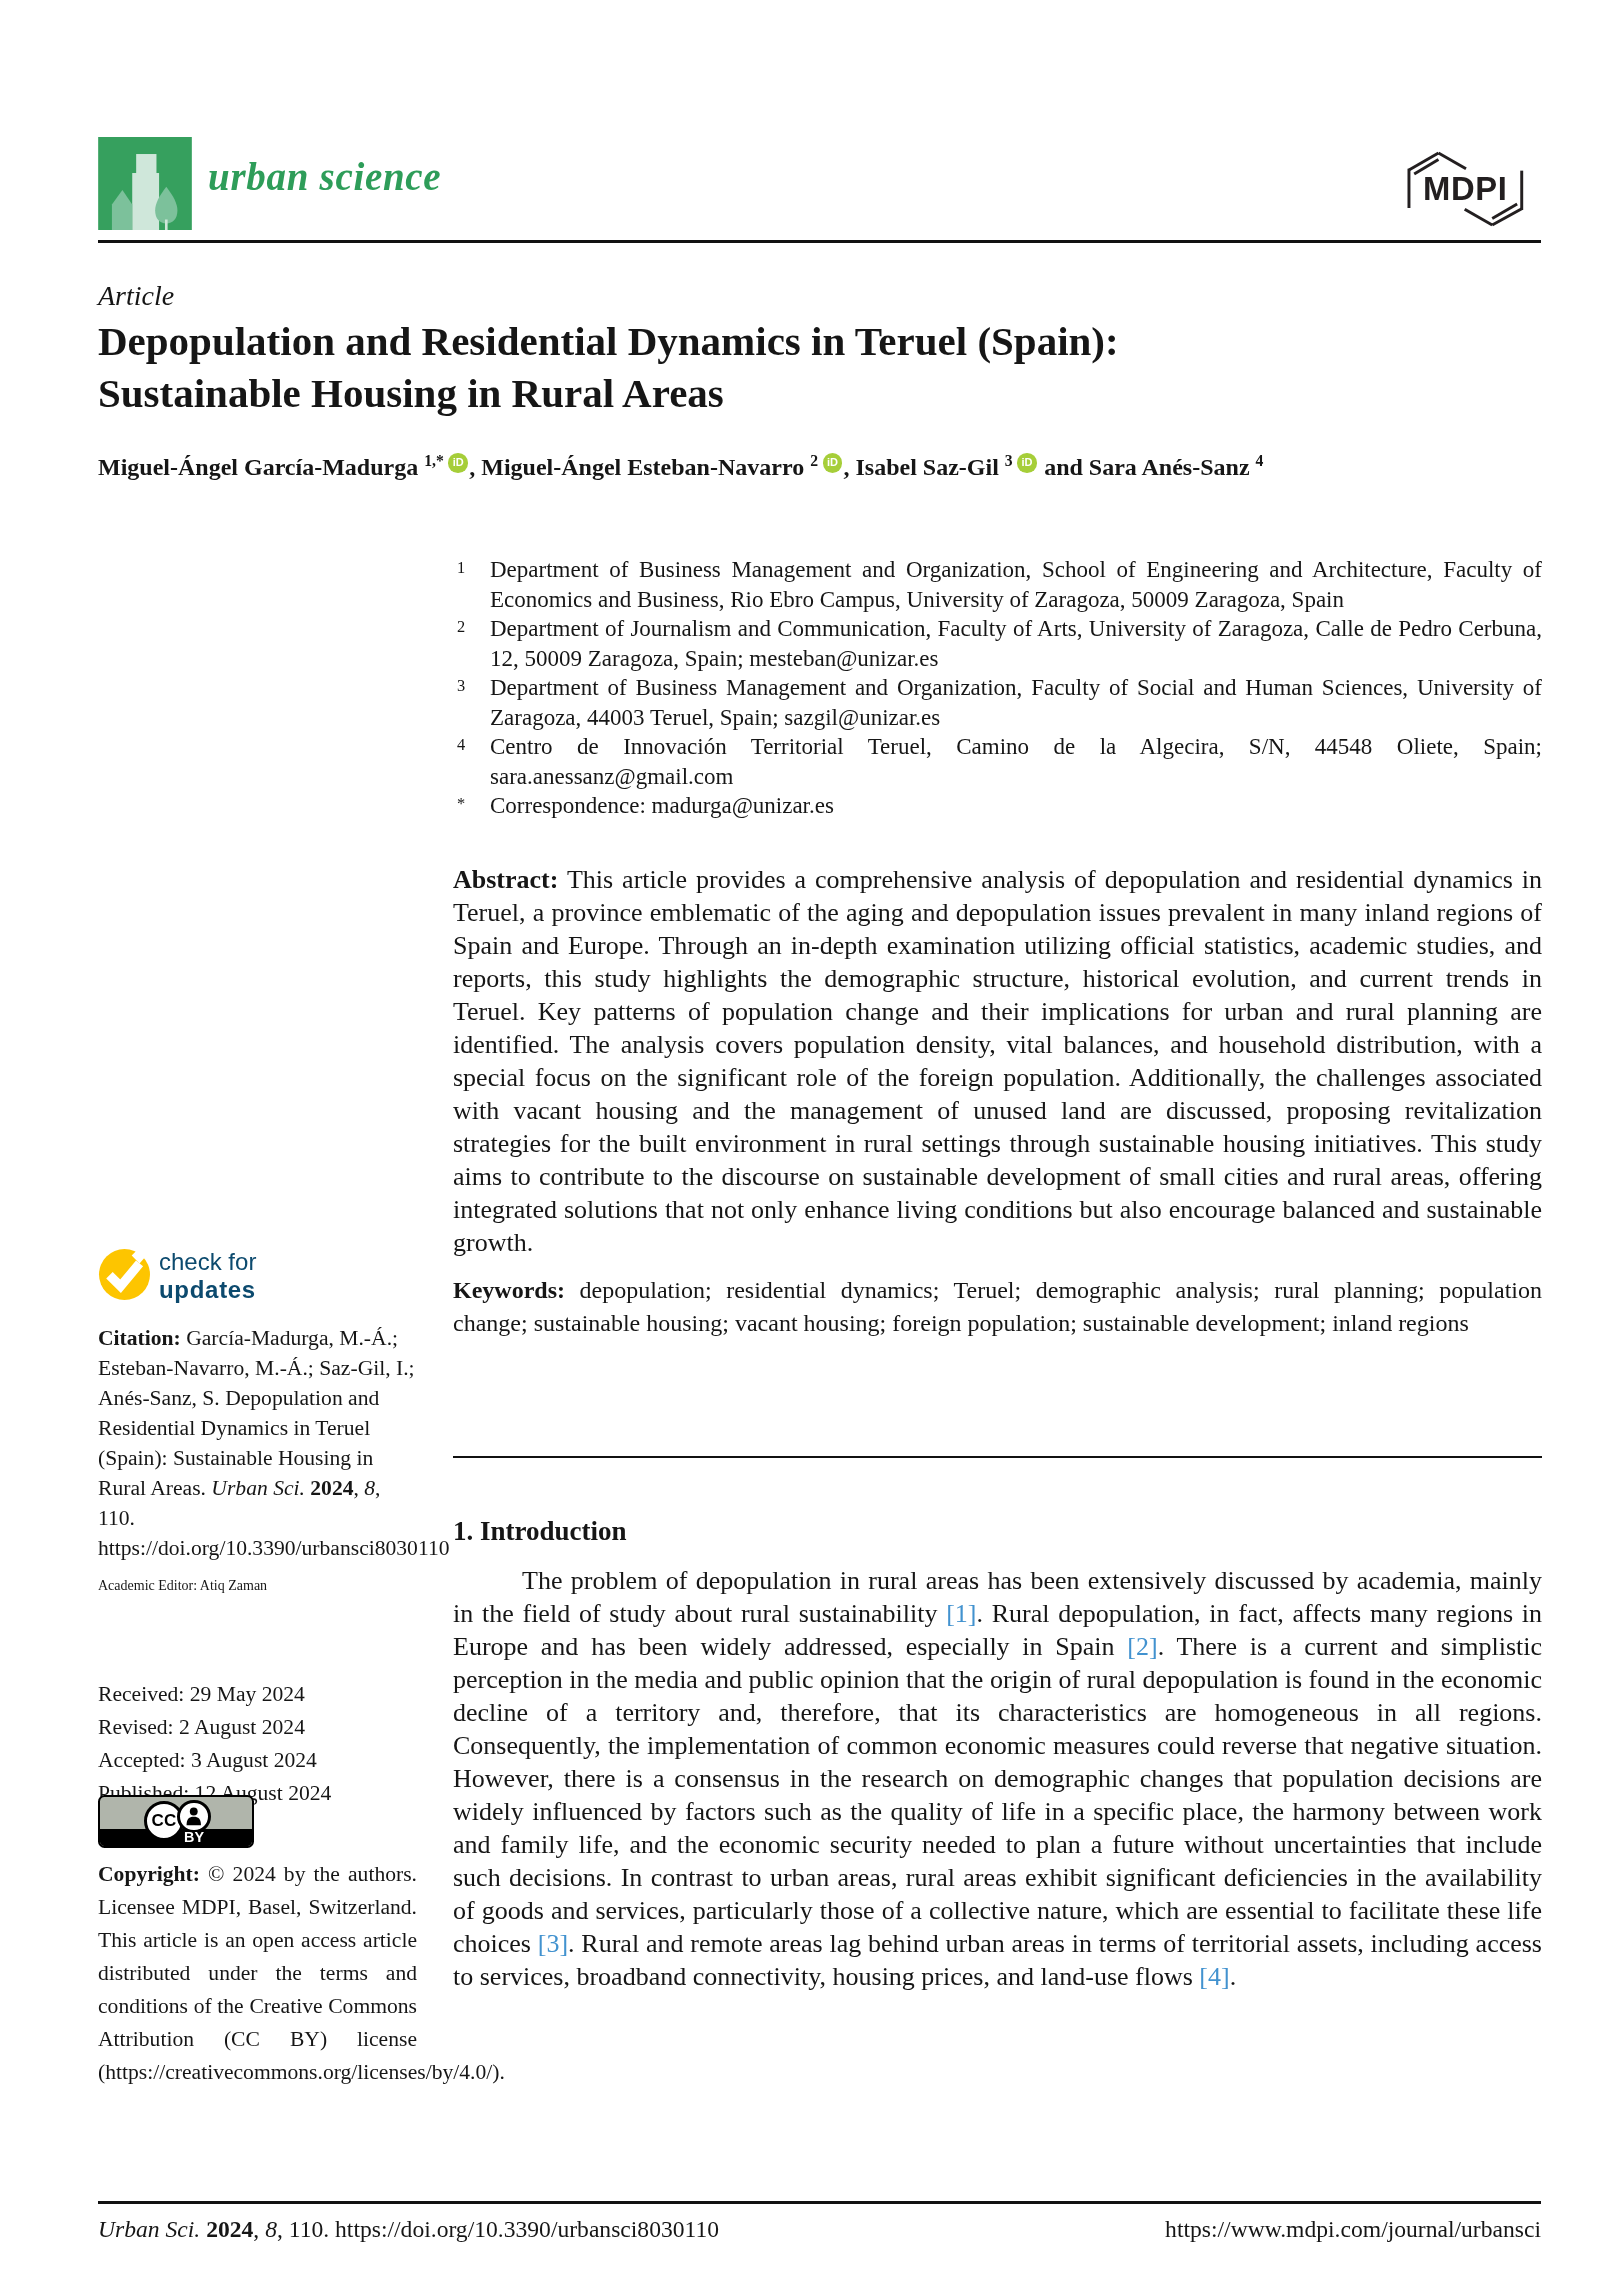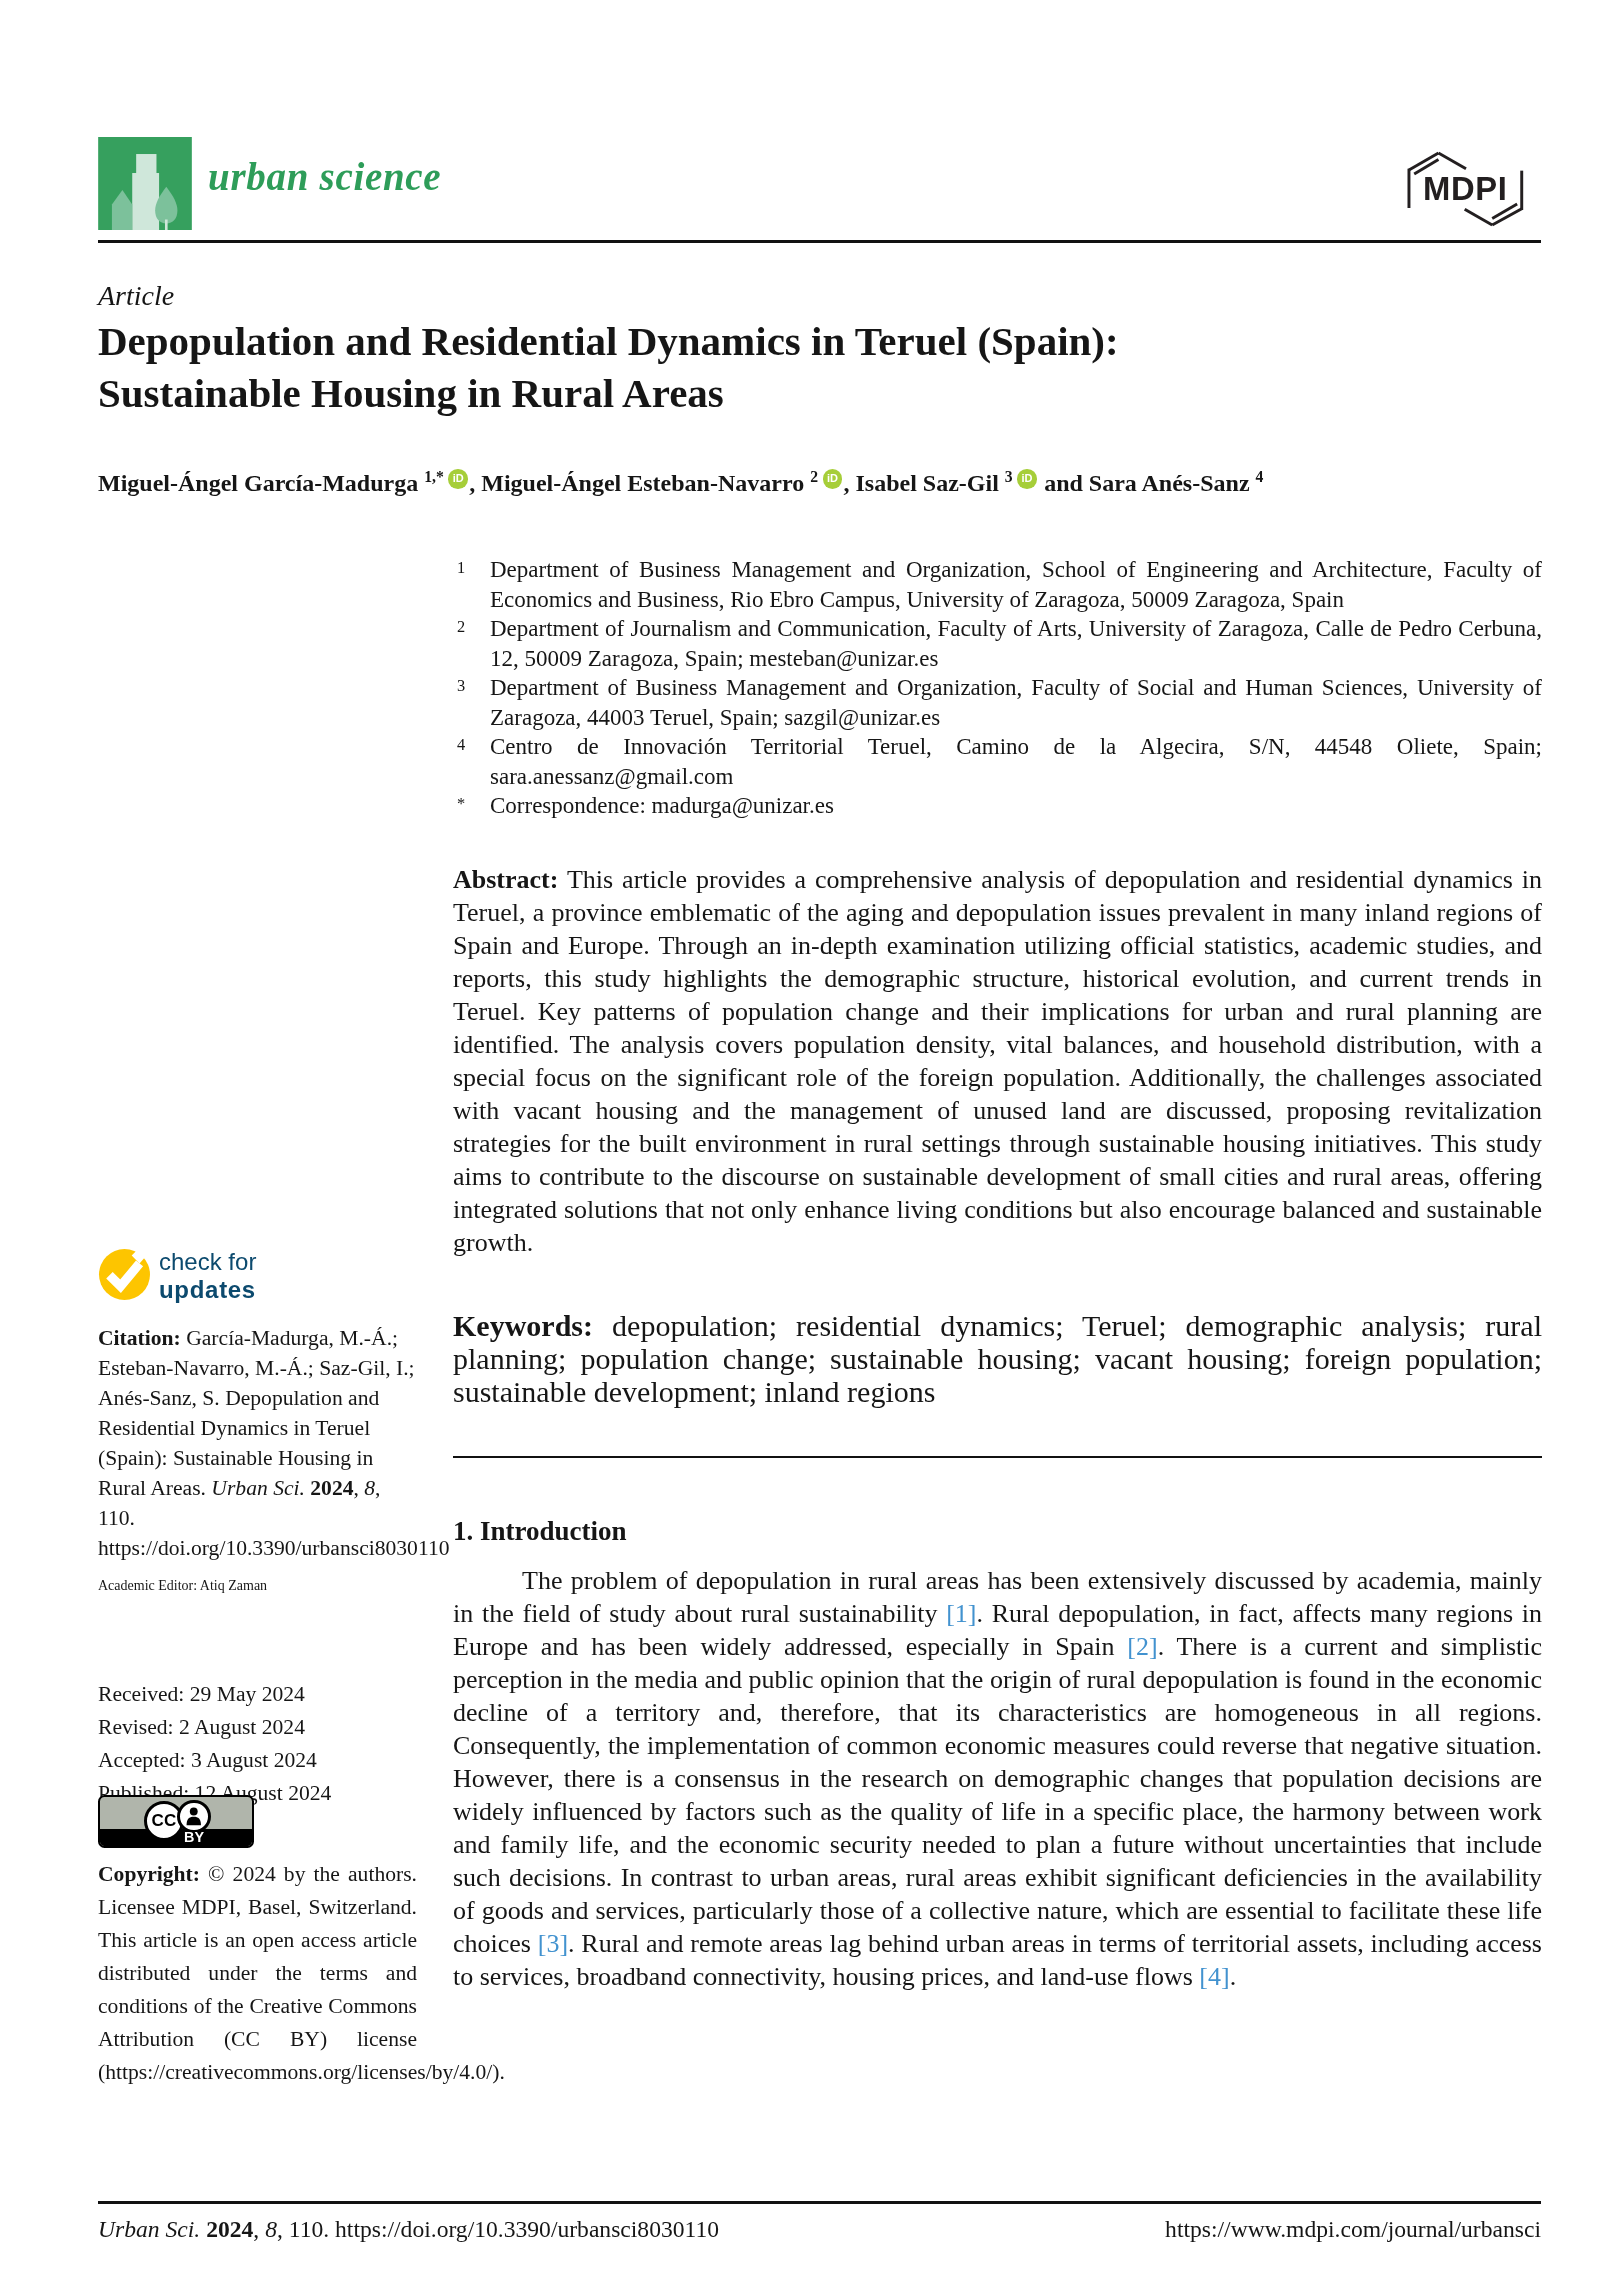--- a/index.html
+++ b/index.html
@@ -11,32 +11,32 @@
   .ref{color:#4292cf;}
   
   .logo-box{left:98px;top:137px;width:94px;height:93px;}
   .journal-name{left:208px;top:154px;font-size:39px;font-style:italic;font-weight:bold;
                 color:#2e9d59;letter-spacing:0.7px;text-align:right;}
   .mdpi-logo{left:1407px;top:149px;width:118px;height:80px;}
   .rule{background:#111;height:2.6px;}
   .header-rule{left:98px;top:240px;width:1443px;}
   .article-label{left:98px;top:280px;font-size:28px;font-style:italic;}
   .title{left:98px;top:315px;width:1450px;font-size:41px;font-weight:bold;line-height:52px;}
-  .authors{left:98px;top:468px;width:1492px;font-size:24px;font-weight:bold;white-space:nowrap;}
+  .authors{left:98px;top:452px;width:1492px;font-size:24px;font-weight:bold;white-space:nowrap;}
   .authors sup{font-size:15.7px;}
   .orcid{display:inline-block;width:19.6px;height:19.6px;border-radius:50%;background:#a6ce39;
          color:#fff;font:700 11px/19.6px "Liberation Sans",sans-serif;text-align:center;
          vertical-align:super;margin:0 1.3px 0 4.6px;}
   
   .rcol{left:453px;width:1089px;}
   .affiliations{top:555px;font-size:23px;line-height:29.5px;}
   .aff-item{position:relative;padding-left:37px;text-align:justify;}
   .aff-sup{position:absolute;left:3.9px;top:-2px;font-size:16.4px;}
   .abstract{top:863px;font-size:26px;line-height:33px;text-align:justify;}
-  .keywords{top:1309px;font-size:30px;line-height:33px;text-align:justify;}
+  .keywords{top:1274px;font-size:24px;line-height:33px;text-align:justify;}
   .kw-rule{left:453px;top:1456px;width:1089px;height:2px;}
   .section-heading{left:453px;top:1516px;font-size:27px;font-weight:bold;}
   .intro{top:1564px;font-size:26px;line-height:33px;text-align:justify;text-indent:69px;}
   
   .scol{left:98px;width:319px;}
   .cfu{top:1247px;height:62px;}
   .cfu-circle{position:absolute;left:0.7px;top:2px;width:51px;height:51px;border-radius:50%;
               background:#fdc500;}
   .cfu-text{position:absolute;left:61px;top:1.3px;font-family:"Liberation Sans",sans-serif;
             font-size:24px;line-height:28px;color:#0c4a6e;}

